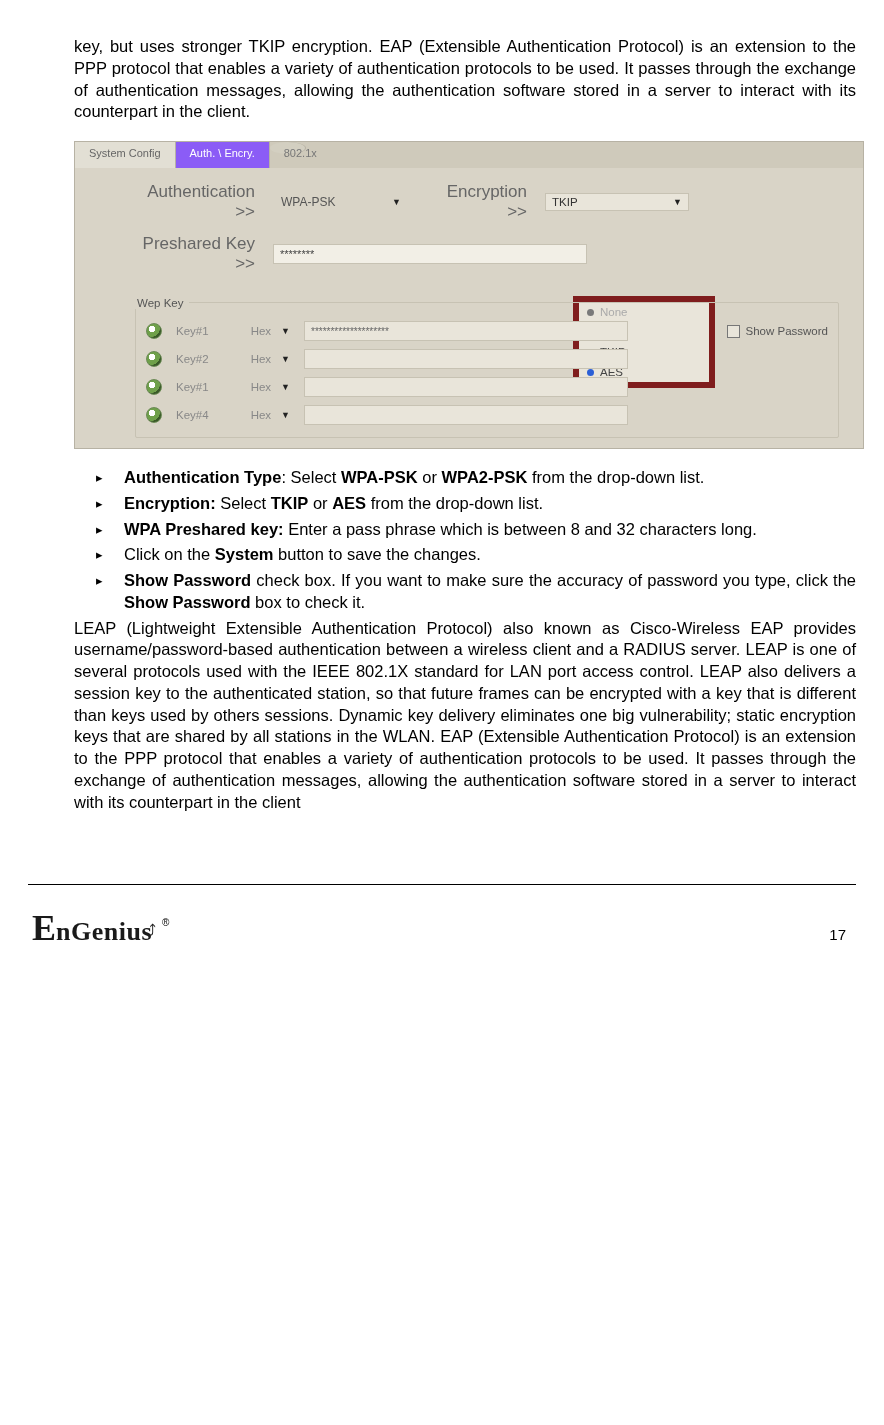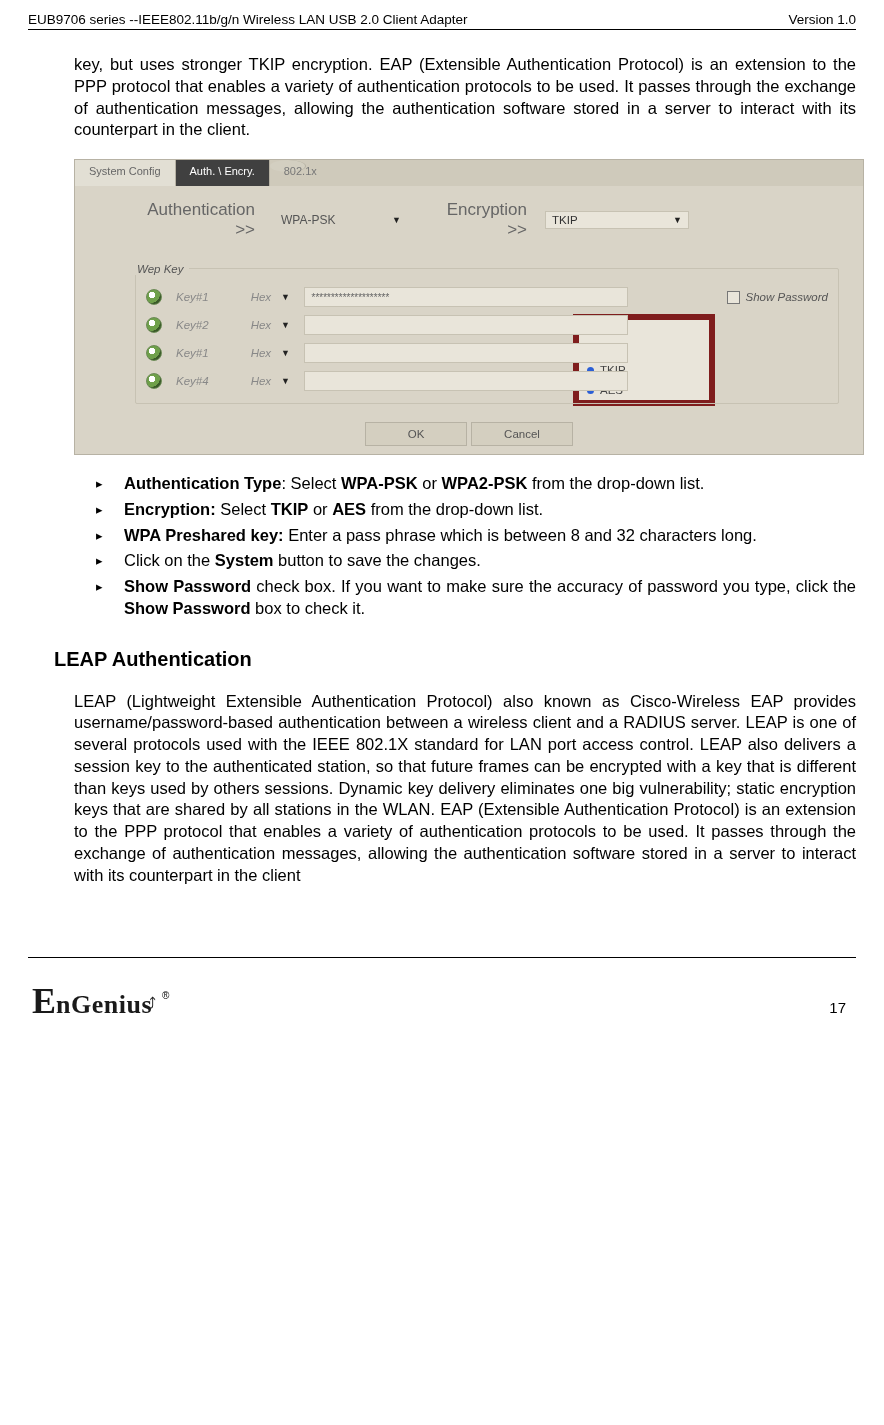--- a/index.html
+++ b/index.html
@@ -46,21 +46,21 @@
     align-items:stretch;
     background:#cfcabb;
   }
   .tab {
     padding: 5px 14px 0 14px;
     font-size:11px;
     color:#666;
     border-right:1px solid #b7b2a4;
   }
   .tab.sys { background:#e2dfd4; }
-  .tab.auth { background:#404040; color:#fff; }
+  .tab.auth { background:#8b5cf6; color:#fff; }
   .tab.dot  { background:#d3cfc1; color:#777; }
   .config-row {
     display:flex;
     align-items:center;
     padding: 14px 0 8px 60px;
     gap:18px;
   }
   .lbl { font-size:17px; color:#666; width:120px; text-align:right; }
   .sel {
     display:inline-flex; align-items:center; justify-content:space-between;
@@ -81,21 +81,21 @@
   .dot { width:7px;height:7px;border-radius:50%;background:#7a7a7a;display:inline-block;}
   .dot.blue{background:#2b5fd6;}
   .psk-row {
     display:flex; align-items:center; padding:4px 0 8px 60px; gap:18px;
   }
   .txt {
     background:#f2efe6; border:1px solid #c7c2b3; height:18px; width:300px;
     padding:0 6px; color:#444; font-size:11px; display:flex; align-items:center;
   }
   .fieldset {
-    margin:6px 24px 10px 60px; position:relative;font-style:italic;
+    margin:6px 24px 10px 60px; position:relative;
   }
   .legend {
     position:relative; top:8px; left:-4px; background:#d9d4c7; padding:0 6px;
     font-size:11.5px; color:#555; display:inline-block;
   }
   .fs-border {
     border:1px solid #c7c2b3; border-radius:2px; padding:14px 10px 8px 10px;
   }
   .key-row {
     display:flex; align-items:center; gap:14px; padding:4px 0;
@@ -155,24 +155,20 @@
     font-size:16px; position:relative; top:-4px; left:-4px; color:#1a1a1a;
   }
   .logo-tm { font-size:10px; position:relative; top:-14px; left:2px;}
   .pagenum { font-size:15px; padding-bottom:6px; padding-right:6px;}
 </style>
 </head>
 <body>
 
 <div class="page">
 
-  <div class="header-row">
-    <span>EUB9706 series --IEEE802.11b/g/n Wireless LAN USB 2.0 Client Adapter</span>
-    <span>Version 1.0</span>
-  </div>
 
   <div class="body-block">
     <div class="para">key, but uses stronger TKIP encryption. EAP (Extensible Authentication Protocol) is an extension to the PPP protocol that enables a variety of authentication protocols to be used. It passes through the exchange of authentication messages, allowing the authentication software stored in a server to interact with its counterpart in the client.</div>
 
     <div class="shot" style="position:relative;">
       <div class="tabs">
         <div class="tab sys">System Config</div>
         <div class="tab auth">Auth. \ Encry.</div>
         <div class="tab dot">802.1x</div>
       </div>
@@ -202,20 +198,24 @@
         <div>
             <span class="dot blue"></span>
             <span>TKIP</span>
           </div>
         <div>
             <span class="dot blue"></span>
             <span>AES</span>
           </div>
       </div>
 
+      <div class="psk-row">
+        <span class="lbl">Preshared Key &gt;&gt;</span>
+        <span class="txt">********</span>
+      </div>
 
       <div class="fieldset">
         <span class="legend">Wep Key</span>
         <div class="fs-border">
           <div class="key-row">
             <span class="radio-ico"></span>
             <span class="keylbl">Key#1</span>
             <span class="hex-sel">
                 <span class="hex">Hex</span>
                 <span class="tri">▼</span>
@@ -250,24 +250,20 @@
             <span class="keylbl">Key#4</span>
             <span class="hex-sel">
                 <span class="hex">Hex</span>
                 <span class="tri">▼</span>
               </span>
             <span class="key-input"></span>
           </div>
         </div>
       </div>
 
-      <div class="btn-row">
-        <div class="btn">OK</div>
-        <div class="btn">Cancel</div>
-      </div>
     </div>
 
     <div class="ul">
       <div class="li">
         <div class="arrow">▸</div>
         <div class="li-text">
           <b><span>Authentication Type</span></b><span>: Select </span><b><span>WPA-PSK</span></b><span> or </span><b><span>WPA2-PSK</span></b><span> from the drop-down list.</span>
         </div>
       </div>
       <div class="li">
@@ -291,21 +287,20 @@
       <div class="li">
         <div class="arrow">▸</div>
         <div class="li-text">
           <b><span>Show Password</span></b><span> check box. If you want to make sure the accuracy of password you type, click the </span><b><span>Show Password</span></b><span> box to check it.</span>
         </div>
       </div>
     </div>
 
   </div>
 
-  <h2 class="section">LEAP Authentication</h2>
 
   <div class="body-block" style="margin-top:0;">
     <div class="para">LEAP (Lightweight Extensible Authentication Protocol) also known as Cisco-Wireless EAP provides username/password-based authentication between a wireless client and a RADIUS server.  LEAP is one of several protocols used with the IEEE 802.1X standard for LAN port access control. LEAP also delivers a session key to the authenticated station, so that future frames can be encrypted with a key that is different than keys used by others sessions. Dynamic key delivery eliminates one big vulnerability; static encryption keys that are shared by all stations in the WLAN. EAP (Extensible Authentication Protocol) is an extension to the PPP protocol that enables a variety of authentication protocols to be used. It passes through the exchange of authentication messages, allowing the authentication software stored in a server to interact with its counterpart in the client</div>
   </div>
 
   <div class="footer">
     <div class="logo-wrap">
       <span class="logo-e">E</span>
         <span class="logo-n">nGenius</span>
         <span class="logo-sw">⤴</span>

